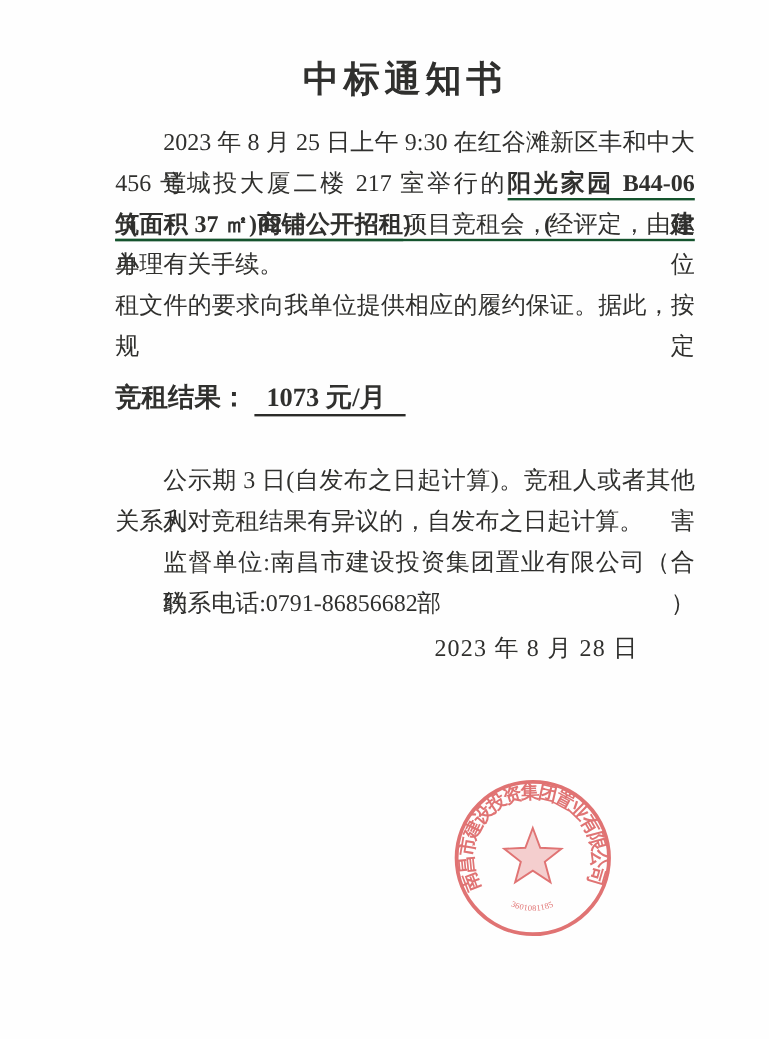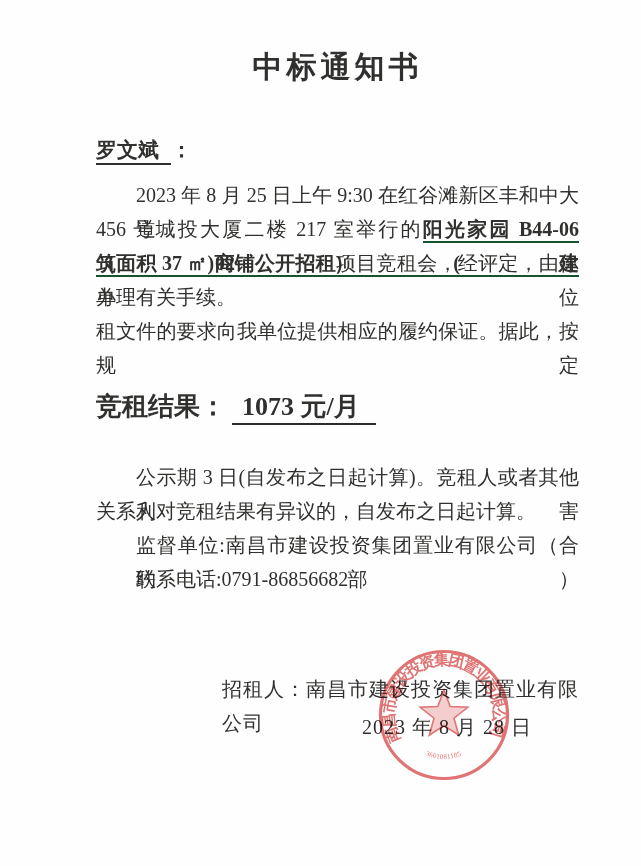--- a/index.html
+++ b/index.html
@@ -26,21 +26,21 @@
   .recipient .uname{border-bottom:2px solid #30302e;padding-right:12px;padding-bottom:1px;}
   .para{font-size:20px;}
   .body-para{margin-top:14px;}
   .notice-para{margin-top:36px;}
   .line{height:34px;line-height:34px;}
   .line.indent{padding-left:40px;}
   .line.just{text-align:justify;text-align-last:justify;}
   .em{font-weight:700;border-bottom:2px solid #14532d;padding-bottom:1px;}
   .result-line{
     margin-top:42px;height:34px;line-height:34px;
-    font-size:26px;font-weight:700;
+    font-size:22px;font-weight:700;
   }
   .result-line .value{
     border-bottom:2px solid #2b2b29;
     padding:0 16px 2px 10px;margin-left:6px;
   }
   .issuer-line{
     margin-top:76px;height:34px;line-height:34px;
     font-size:20px;padding-left:126px;letter-spacing:1px;
   }
   .date-line{
@@ -56,46 +56,40 @@
   .seal text{font-family:"Liberation Serif","DejaVu Serif",serif;}
 </style>
 </head>
 <body>
 
 <div class="page" style="--seal-color: #dd6060;">
   <div class="content">
 
     <h1 class="doc-title">中标通知书</h1>
 
-    <div class="recipient">
-      <span class="uname">罗文斌</span><span>：</span>
-    </div>
 
     <div class="para body-para" id="body-para">
         <div class="line indent just"><span>2023 年 8 月 25 日上午 9:30 在红谷滩新区丰和中大道</span></div>
         <div class="line just"><span>456 号城投大厦二楼 217 室举行的</span><span class="em">阳光家园 B44-06（02）(建</span></div>
         <div class="line just"><span class="em">筑面积 37 ㎡)商铺公开招租</span><span>项目竞租会，经评定，由你单位</span></div>
         <div class="line"><span>办理有关手续。</span></div>
         <div class="line just"><span>租文件的要求向我单位提供相应的履约保证。据此，按规定</span></div>
       </div>
 
     <div class="result-line">
       <span>竞租结果：</span><span class="value">1073 元/月</span>
     </div>
 
     <div class="para notice-para" id="notice-para">
         <div class="line indent just"><span>公示期 3 日(自发布之日起计算)。竞租人或者其他利害</span></div>
         <div class="line"><span>关系人对竞租结果有异议的，自发布之日起计算。</span></div>
         <div class="line indent just"><span>监督单位:南昌市建设投资集团置业有限公司（合约部）</span></div>
         <div class="line indent"><span>联系电话:0791-86856682</span></div>
       </div>
 
-    <div class="issuer-line">
-      <span>招租人：</span><span>南昌市建设投资集团置业有限公司</span>
-    </div>
 
     <div class="date-line">2023 年 8 月 28 日</div>
   </div>
 
   <svg class="seal" viewBox="0 0 136 136">
     <circle cx="68" cy="68" r="63.5" fill="none" stroke="var(--seal-color,#dd6060)" stroke-width="3.2"></circle>
     <polygon points="68,43 74.2,59.5 91.8,60.3 78,71.2 82.7,88.2 68,78.5 53.3,88.2 58,71.2 44.2,60.3 61.8,59.5" fill="var(--seal-color,#dd6060)" fill-opacity="0.35" stroke="var(--seal-color,#dd6060)" stroke-width="1.6"></polygon>
     <path id="seal-arc-top" d="M 24.7 93 A 50 50 0 1 1 111.3 93" fill="none"></path>
     <path id="seal-arc-bottom" d="M 49.4 107.9 A 44 44 0 0 0 86.6 107.9" fill="none"></path>
     <text font-size="15.5" font-weight="bold" fill="var(--seal-color,#dd6060)">

